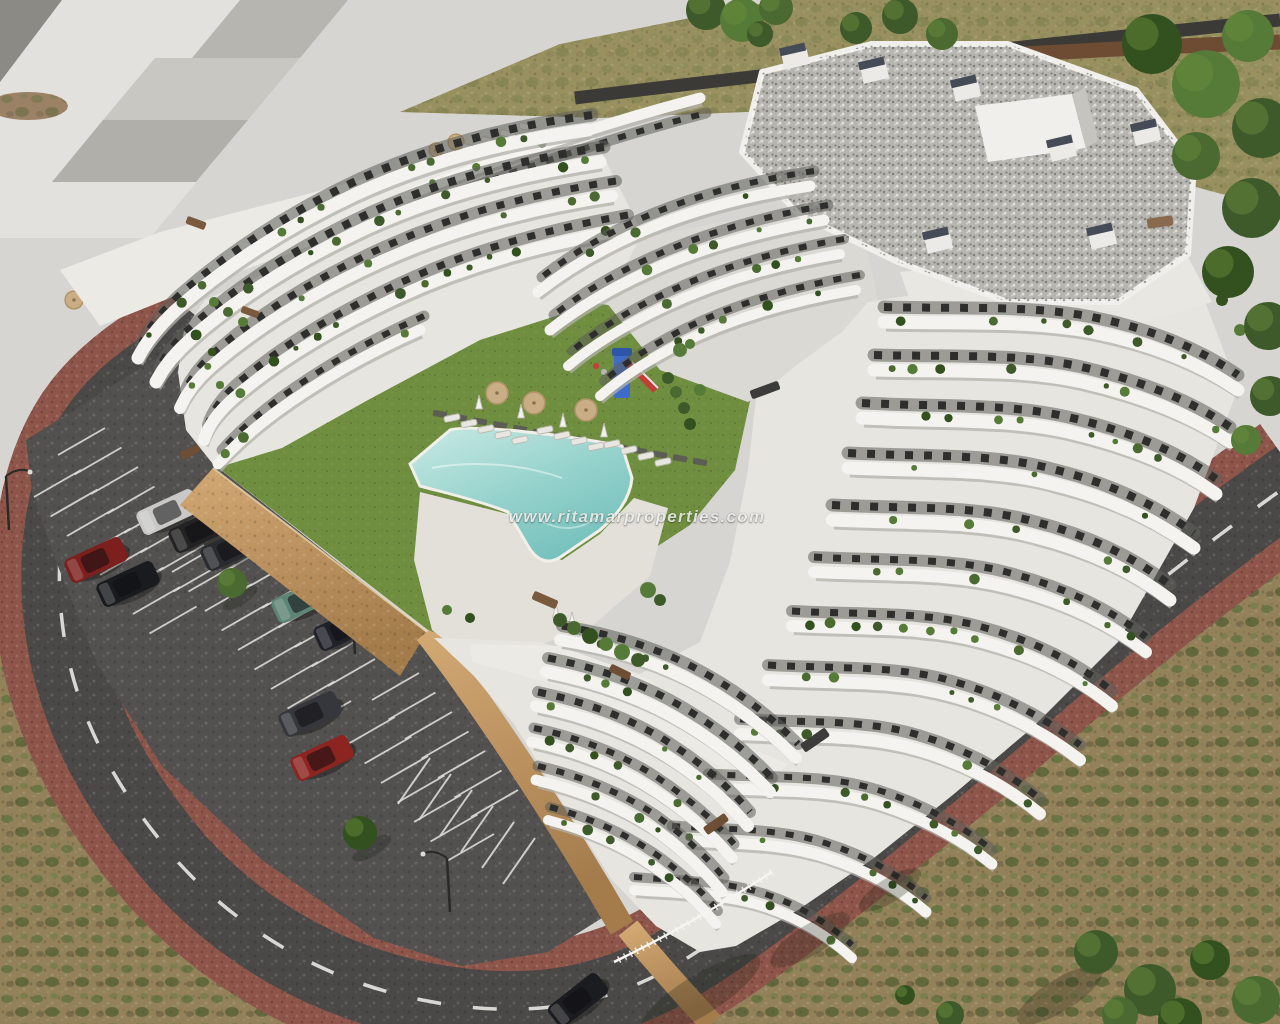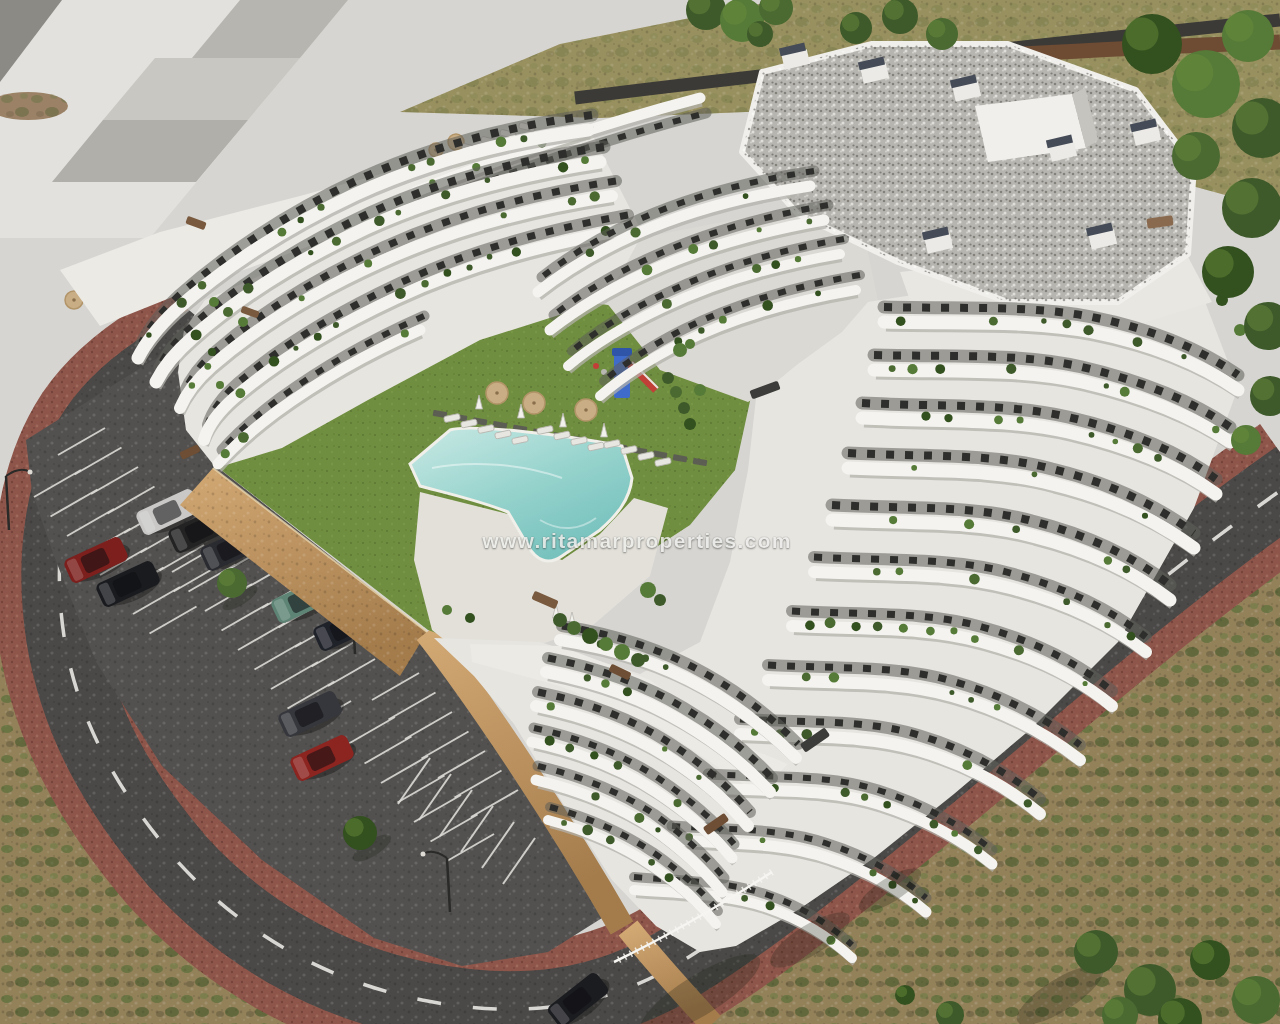--- a/index.html
+++ b/index.html
@@ -1,22 +1,22 @@
 <!DOCTYPE html>
 <html style="--pavement: #d6d5d1; --building_white: #f4f3ef; --building_floor: #e7e5e0; --facade_dark: #4e4d49; --window_dark: #2e2e2c; --roof_gravel: #b7b5af; --lawn: #6f8e3f; --pool_water: #a7d8d2; --deck: #e2e0d9; --asphalt_road: #4a4947; --asphalt_parking: #525150; --sidewalk_paver: #8e564b; --retaining_wall: #c29a66; --scrub: #938159; --dry_grass: #99905f; --tree_green: #46622e; --playground_blue: #3f6bca; --playground_red: #c23f38; --parasol_tan: #c9ae85; --road_marking: #e8e7e2; --watermark_text: #ededeb;"><head>
 <meta charset="utf-8">
 <style>
   html,body{margin:0;padding:0;background:#222;}
   .stage{position:relative;width:1280px;height:1024px;overflow:hidden;
          font-family:"Liberation Sans",sans-serif;background:#d6d5d1;}
   .stage svg{position:absolute;left:0;top:0;}
-  .watermark{position:absolute;left:637px;top:541px;transform:translate(-50%,-50%);
-    white-space:nowrap;font-weight:700;font-size:21px;letter-spacing:1.3px;
+  .watermark{position:absolute;left:637px;top:517px;transform:translate(-50%,-50%);
+    white-space:nowrap;font-weight:700;font-size:17px;letter-spacing:1.3px;
     color:var(--watermark_text,#ededeb);opacity:.85;
-    text-shadow:0 1px 2px rgba(45,45,42,.6),0 0 1px rgba(60,60,58,.5);}
+    text-shadow:0 1px 2px rgba(45,45,42,.6),0 0 1px rgba(60,60,58,.5);font-style:italic;}
 </style>
 </head>
 <body>
 
 <div class="stage">
 <svg width="1280" height="1024" viewBox="0 0 1280 1024" xmlns="http://www.w3.org/2000/svg">
 <defs>
   <pattern id="grain" width="14" height="14" patternUnits="userSpaceOnUse">
     <circle cx="3" cy="4" r="1.4" fill="rgba(0,0,0,0.14)"></circle>
           <circle cx="10" cy="9" r="1.6" fill="rgba(255,255,255,0.12)"></circle>

